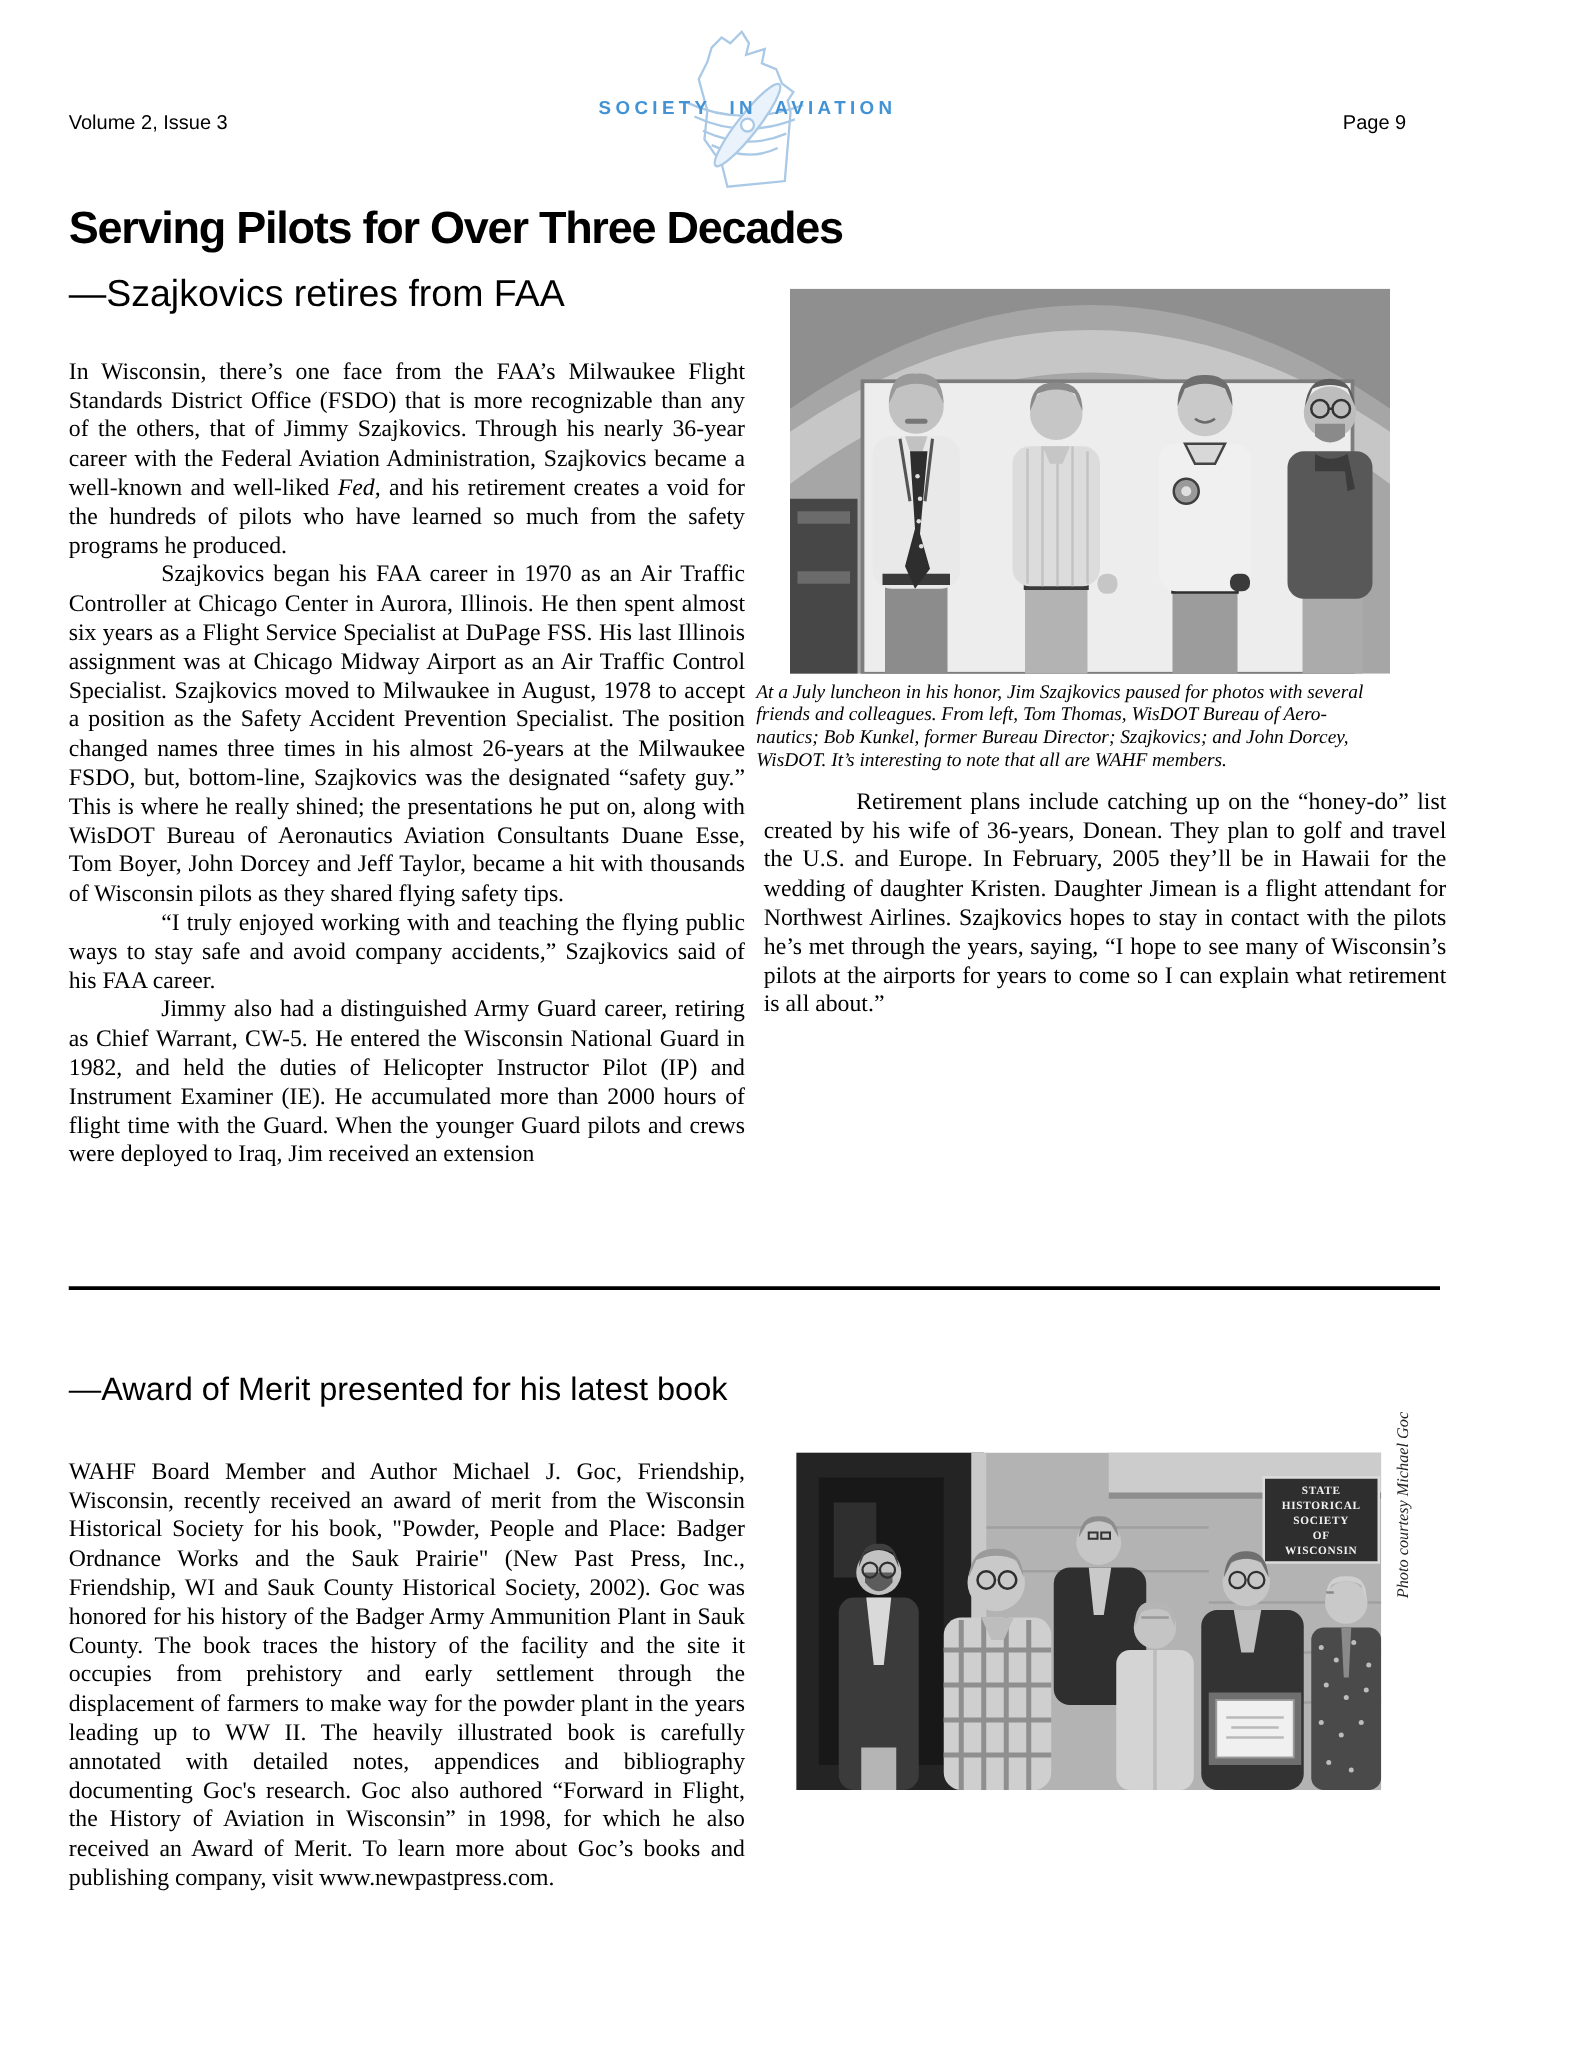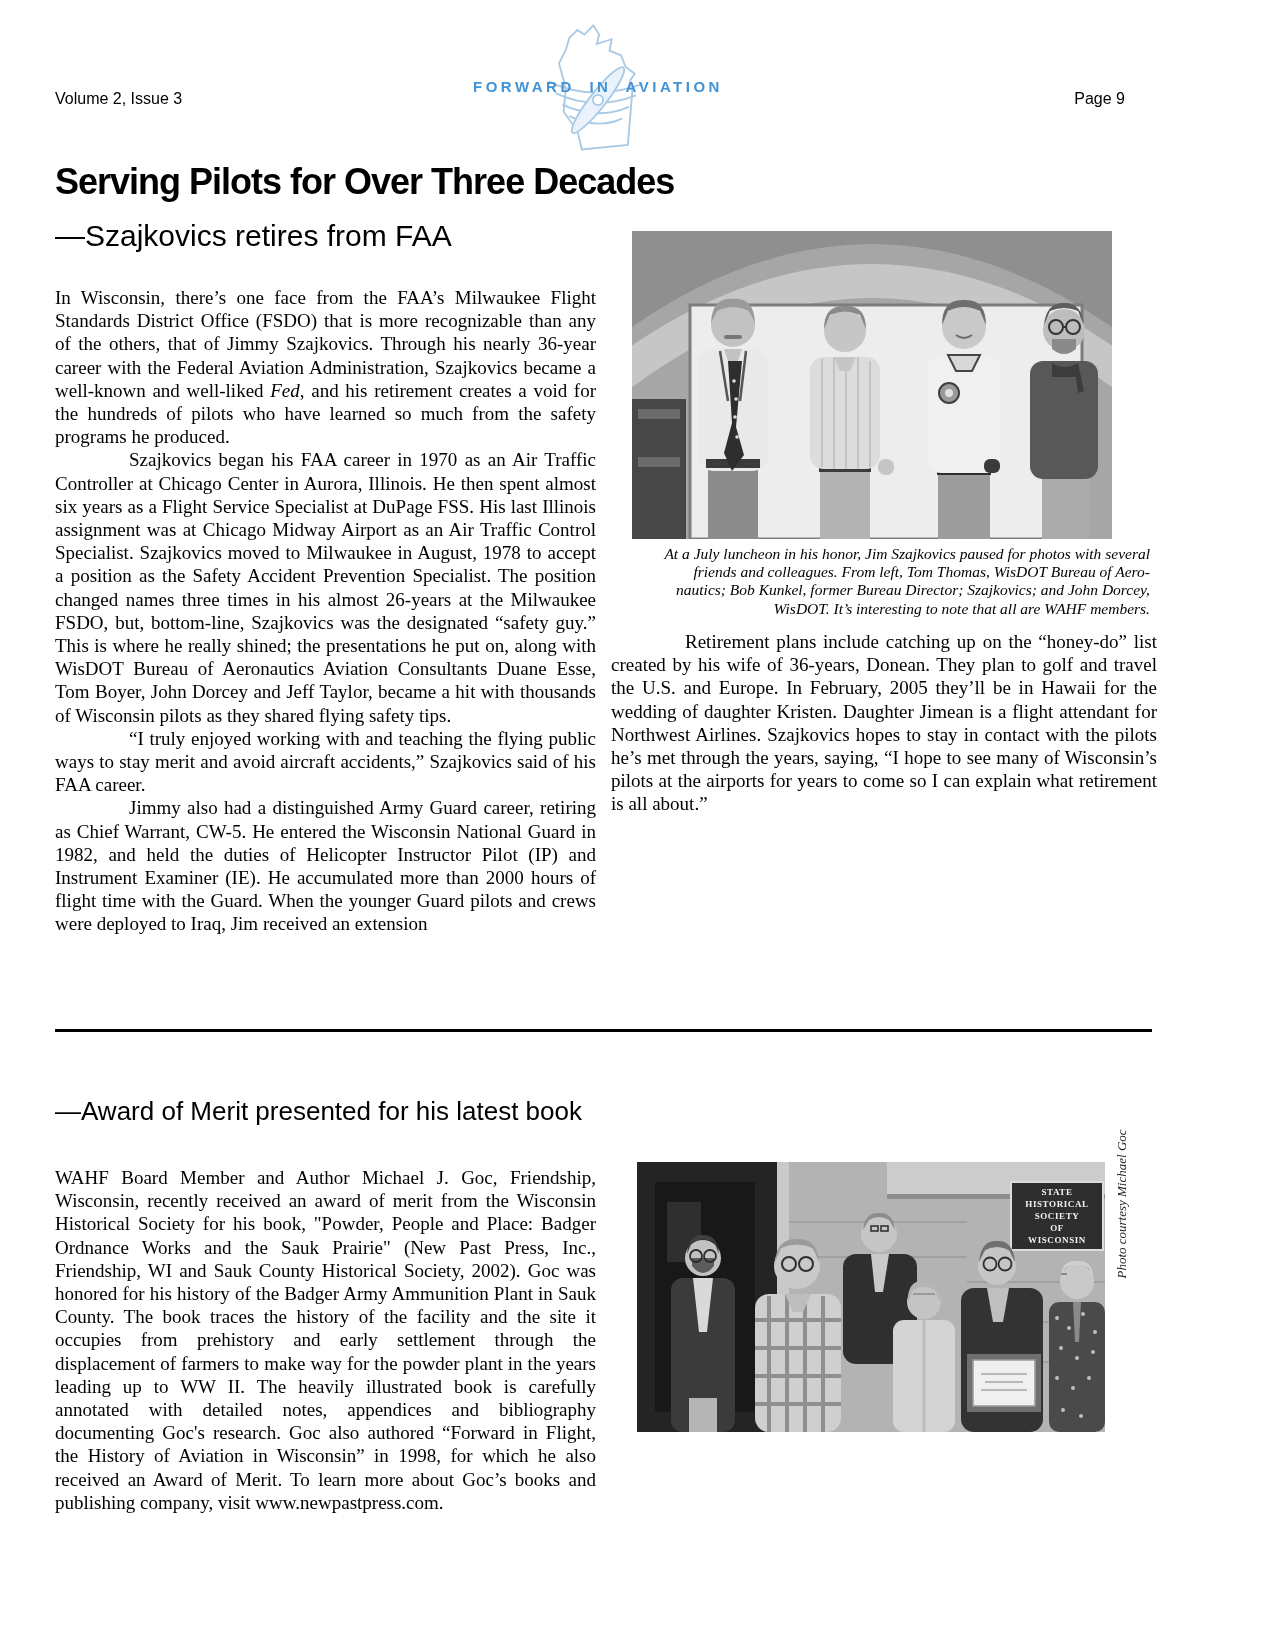--- a/index.html
+++ b/index.html
@@ -31,21 +31,21 @@
   }
   .bodycol{font-size:19px;line-height:23.2px;text-align:justify;}
   .bodycol p{margin:0;}
   .bodycol p.ind{text-indent:74px;}
   #a1-left{position:absolute;left:55px;top:286px;width:541px;}
   #a1-right{position:absolute;left:611px;top:630px;width:546px;}
   
   #photo1{position:absolute;left:632px;top:231px;width:480px;height:308px;}
   #photo1 svg{display:block;width:480px;height:308px;}
   #caption1{
-    position:absolute;left:605px;top:545px;width:545px;text-align:right;
+    position:absolute;left:605px;top:545px;width:545px;text-align:left;
     font-style:italic;font-size:15.5px;line-height:18.2px;white-space:pre-line;
   }
   
   #rule{position:absolute;left:55px;top:1029px;width:1097px;height:3px;background:#000;}
   
   #a2-headline{
     position:absolute;left:55px;top:1049px;width:900px;
     font-family:"Liberation Sans",sans-serif;font-weight:bold;font-size:36px;
     letter-spacing:-0.5px;
   }
@@ -90,30 +90,30 @@
         <path d="M8,62 Q42,78 78,64"></path>
         <path d="M14,72 Q44,86 72,74"></path>
         <path d="M20,82 Q46,94 66,84"></path>
       </g>
 
       <g stroke="#a9c9e6" stroke-width="1.6" fill="#eaf3fb">
         <ellipse cx="45" cy="68" rx="36" ry="7" transform="rotate(-52 45 68)"></ellipse>
         <circle cx="45" cy="68" r="4.5" fill="#ffffff"></circle>
       </g>
     </svg>
-    <div id="logo-wordmark">FORWARD IN AVIATION</div>
+    <div id="logo-wordmark">SOCIETY IN AVIATION</div>
   </div>
 
   <div id="a1-headline">Serving Pilots for Over Three Decades</div>
   <div id="a1-subtitle">—Szajkovics retires from FAA</div>
 
   <div id="a1-left" class="bodycol">
     <p><span>In Wisconsin, there’s one face from the FAA’s Milwaukee Flight Standards District Office (FSDO) that is more recognizable than any of the others, that of Jimmy Szajkovics. Through his nearly 36-year career with the Federal Aviation Administration, Szajkovics became a well-known and well-liked </span><i>Fed</i><span>, and his  retirement creates a void for the hundreds of pilots who have learned so much from the safety programs he produced.</span></p>
     <p class="ind">Szajkovics began his FAA career in 1970 as an Air Traffic Controller at Chicago Center in Aurora, Illinois. He then spent almost six years as a Flight Service Specialist at DuPage FSS. His last Illinois assignment was at Chicago Midway Airport as an Air Traffic Control Specialist. Szajkovics moved to Milwaukee in August, 1978 to accept a position as the Safety Accident Prevention Specialist. The position changed names three times in his almost 26-years at the Milwaukee FSDO, but, bottom-line, Szajkovics was the designated “safety guy.” This is where he really shined; the presentations he put on, along with WisDOT Bureau of Aeronautics Aviation Consultants Duane Esse, Tom Boyer, John Dorcey and Jeff Taylor, became a hit with thousands of Wisconsin pilots as they shared flying safety tips.</p>
-    <p class="ind">“I truly enjoyed working with and teaching the flying public ways to stay merit and avoid aircraft accidents,” Szajkovics said of his FAA career.</p>
+    <p class="ind">“I truly enjoyed working with and teaching the flying public ways to stay safe and avoid company accidents,” Szajkovics said of his FAA career.</p>
     <p class="ind">Jimmy also had a distinguished Army Guard career, retiring as  Chief Warrant, CW-5.  He entered the Wisconsin National Guard in 1982, and held the duties of Helicopter Instructor Pilot (IP) and Instrument Examiner (IE). He accumulated more than 2000 hours of flight time with the Guard. When the younger Guard pilots and crews were deployed to Iraq, Jim received an extension</p>
   </div>
 
   <div id="photo1">
     <svg viewBox="0 0 480 308">
       <rect width="480" height="308" fill="#a6a6a6"></rect>
       <path d="M0,96 Q240,-70 480,96 L480,0 L0,0 Z" fill="#8f8f8f"></path>
       <path d="M-20,150 Q240,-50 500,150" stroke="#c6c6c6" stroke-width="34" fill="none"></path>
       <rect x="58" y="74" width="392" height="234" fill="#ededed" stroke="#7d7d7d" stroke-width="3"></rect>
       <rect x="0" y="168" width="54" height="140" fill="#474747"></rect>

